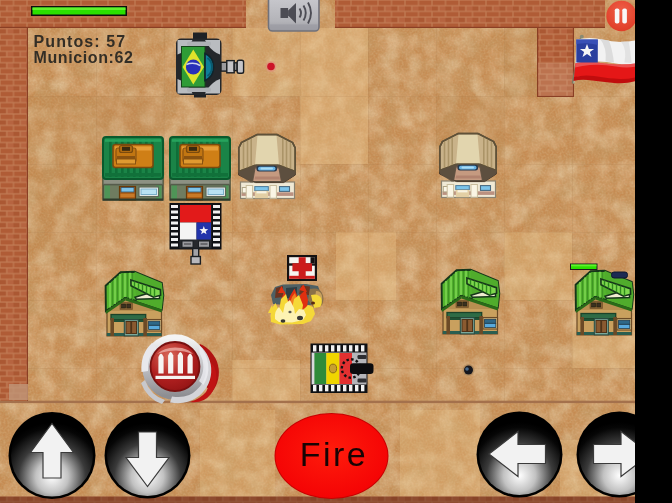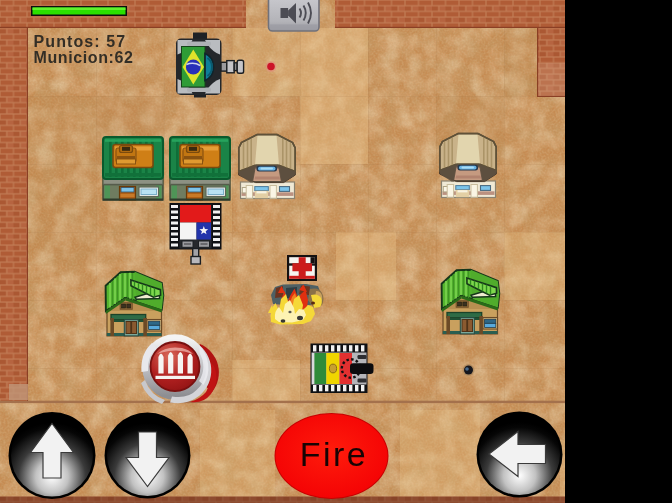--- a/index.html
+++ b/index.html
@@ -1,16 +1,16 @@
 <!DOCTYPE html>
 <html><head>
 <meta charset="utf-8">
 <style>
   html,body{margin:0;padding:0;background:#000;}
-  #stage{position:relative;width:565px;height:503px;overflow:hidden;font-family:"Liberation Sans",sans-serif;}
+  #stage{position:relative;width:635px;height:503px;overflow:hidden;font-family:"Liberation Sans",sans-serif;}
 </style>
 </head>
 <body>
 <div id="stage">
 <svg width="672" height="503" viewBox="0 0 672 503">
 <defs>
   <pattern id="bp" width="13.5" height="11.4" patternUnits="userSpaceOnUse">
     <rect width="13.5" height="11.4" fill="#c17c55"></rect>
     <rect x="0.6" y="0.6" width="12.3" height="4.5" fill="#b05c36"></rect>
     <rect x="-6.2" y="6.3" width="12.3" height="4.5" fill="#ab5833"></rect>

